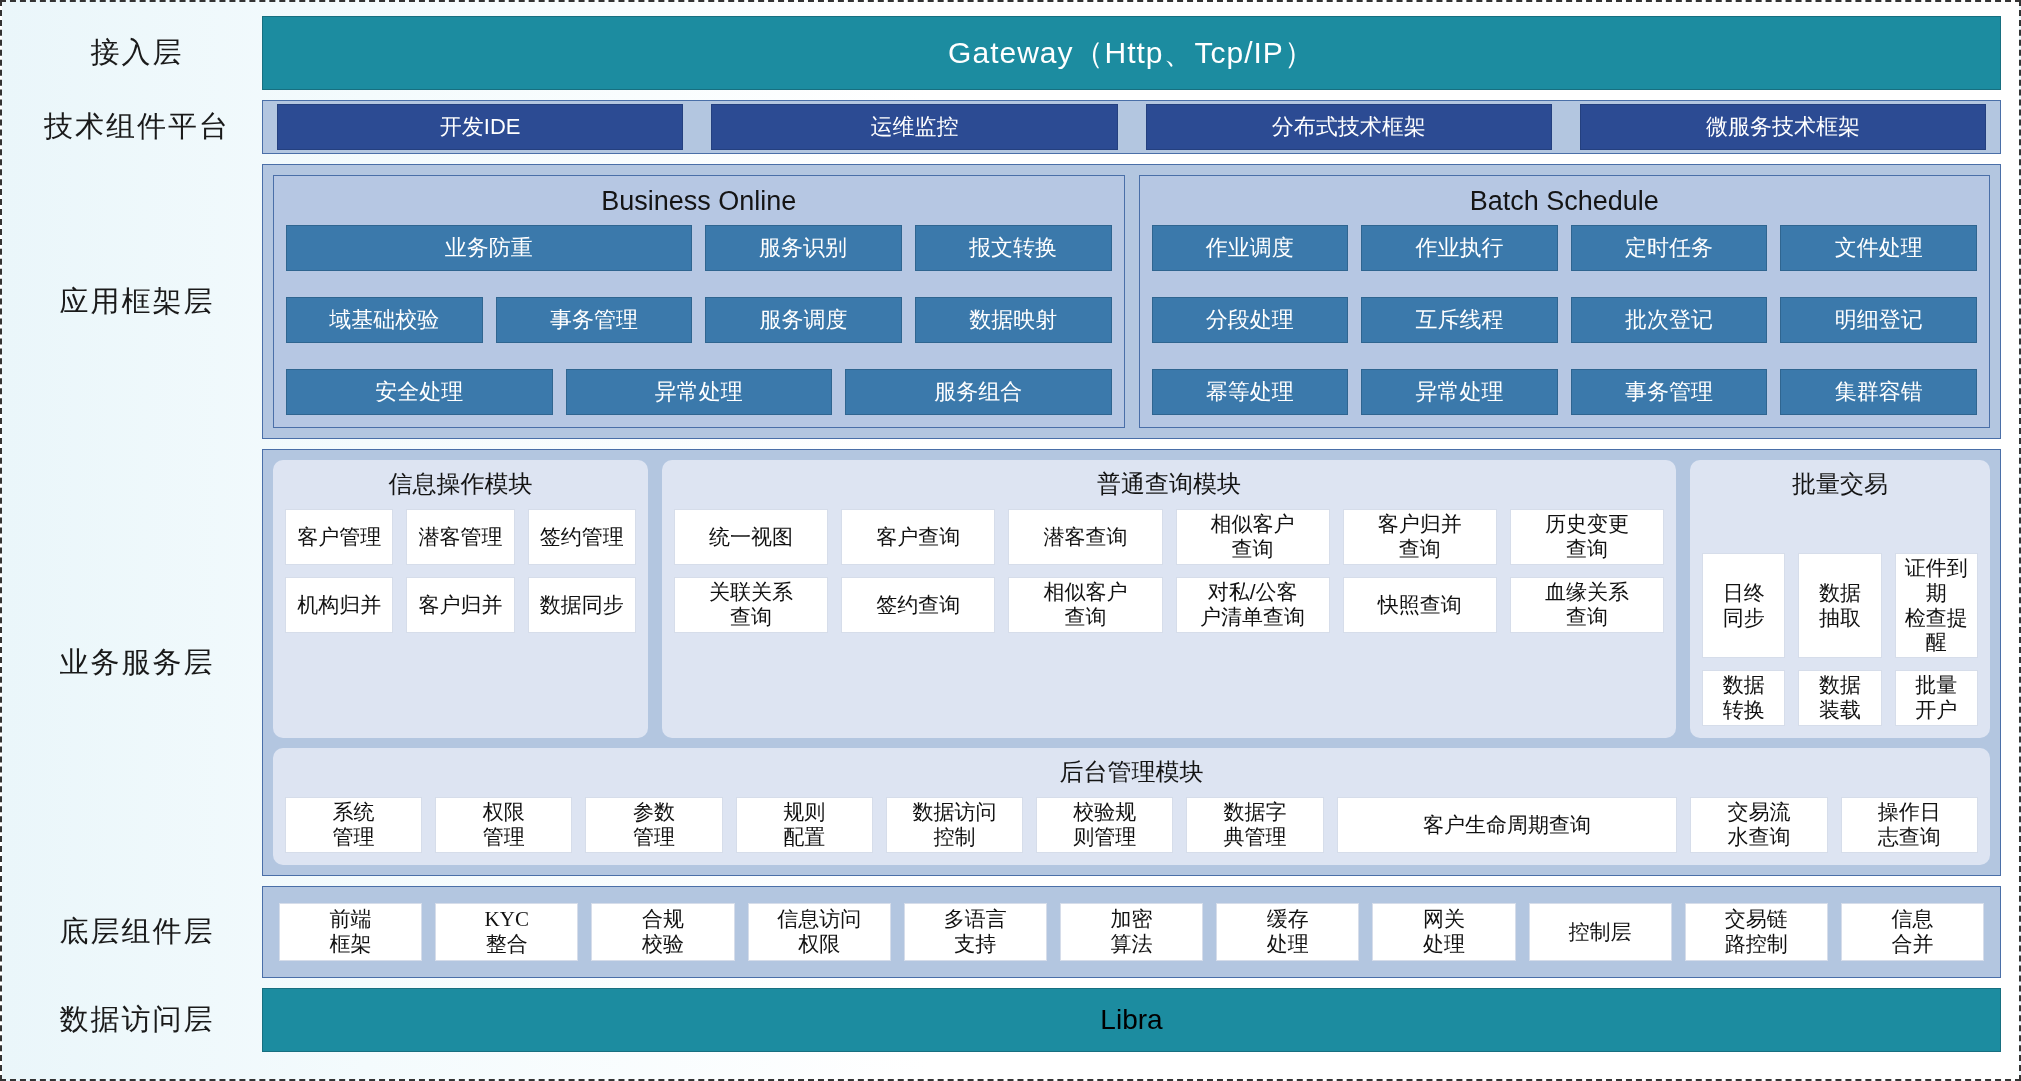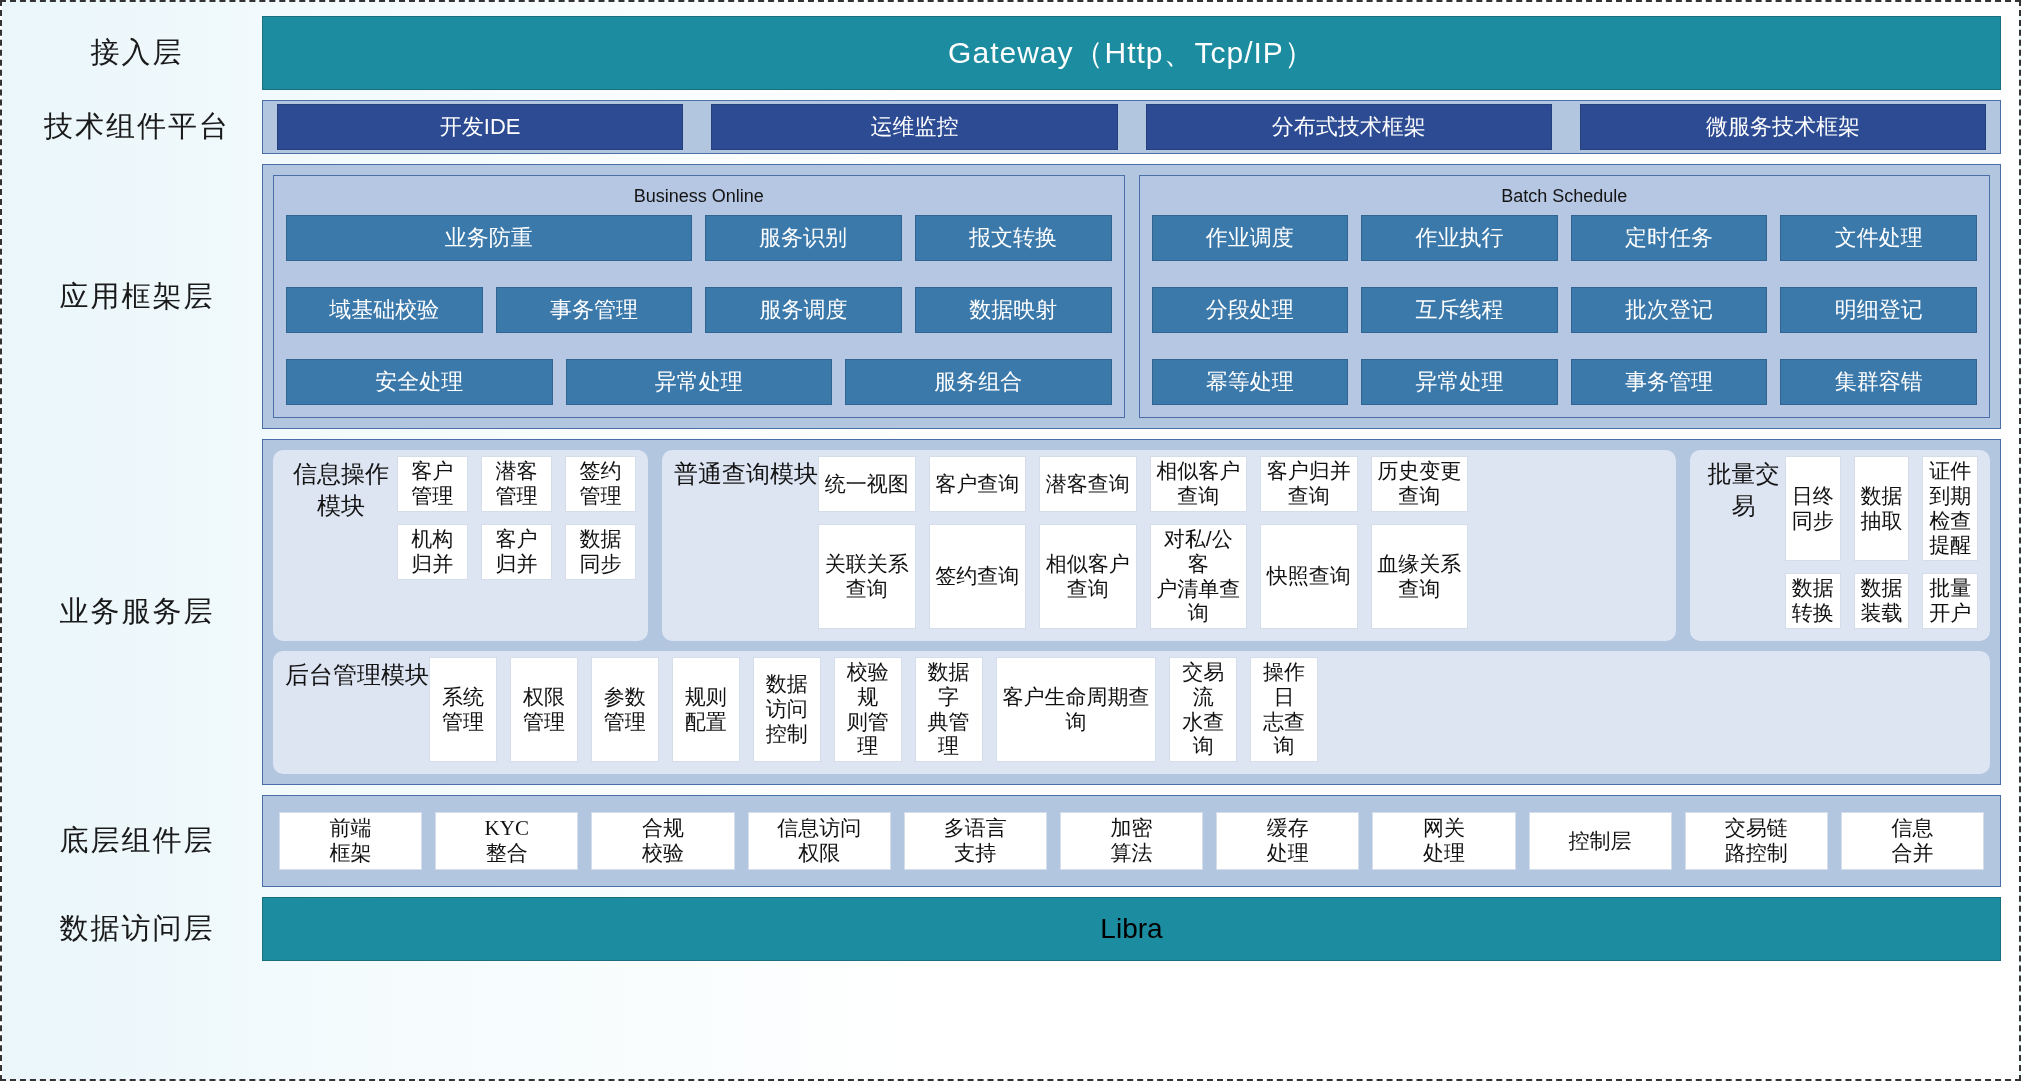--- a/index.html
+++ b/index.html
@@ -91,21 +91,21 @@
   }
   .appfw-group {
     flex: 1 1 0;
     background: #b6c7e3;
     border: 1px solid #4a6fa8;
     padding: 8px 12px 12px 12px;
     box-sizing: border-box;
   }
   .group-title {
     text-align: center;
-    font-size: 18px;
+    font-size: 27px;
     color: #141414;
     margin: 2px 0 8px 0;
   }
   .grid-rows { display: flex; flex-direction: column; gap: 26px; }
   .grid-line { display: flex; gap: 13px; }
   .fw-cell {
     flex: 1 1 0;
     background: #3b79ab;
     border: 1px solid #2f6punctuation;
     border: 1px solid #2f6590;
@@ -129,25 +129,25 @@
     flex-direction: column;
     gap: 10px;
   }
   .biz-top { display: flex; gap: 14px; }
   .biz-group {
     background: #dde4f2;
     border-radius: 10px;
     padding: 6px 12px 12px 12px;
     box-sizing: border-box;
     display: flex;
-    flex-direction: row;
+    flex-direction: column;
   }
   .biz-group.info { flex: 0 0 375px; }
   .biz-group.query { flex: 1 1 auto; }
-  .biz-group.batchtx { flex: 0 0 300px; }
+  .biz-group.batchtx { flex: 0 0 300px; gap: 44px; }
   .biz-group.bg-admin { width: 100%; }
   .biz-title {
     text-align: center;
     font-size: 24px;
     color: #141414;
     margin: 2px 0 9px 0;
   }
   .white-cell {
     flex: 1 1 0;
     background: #ffffff;

